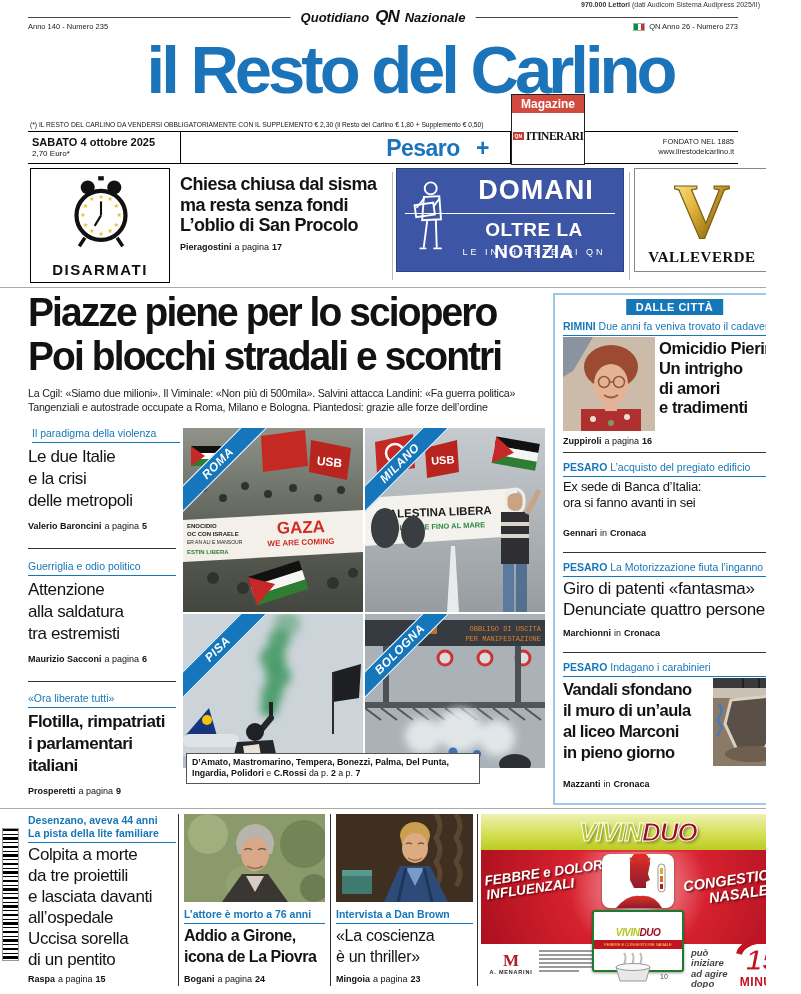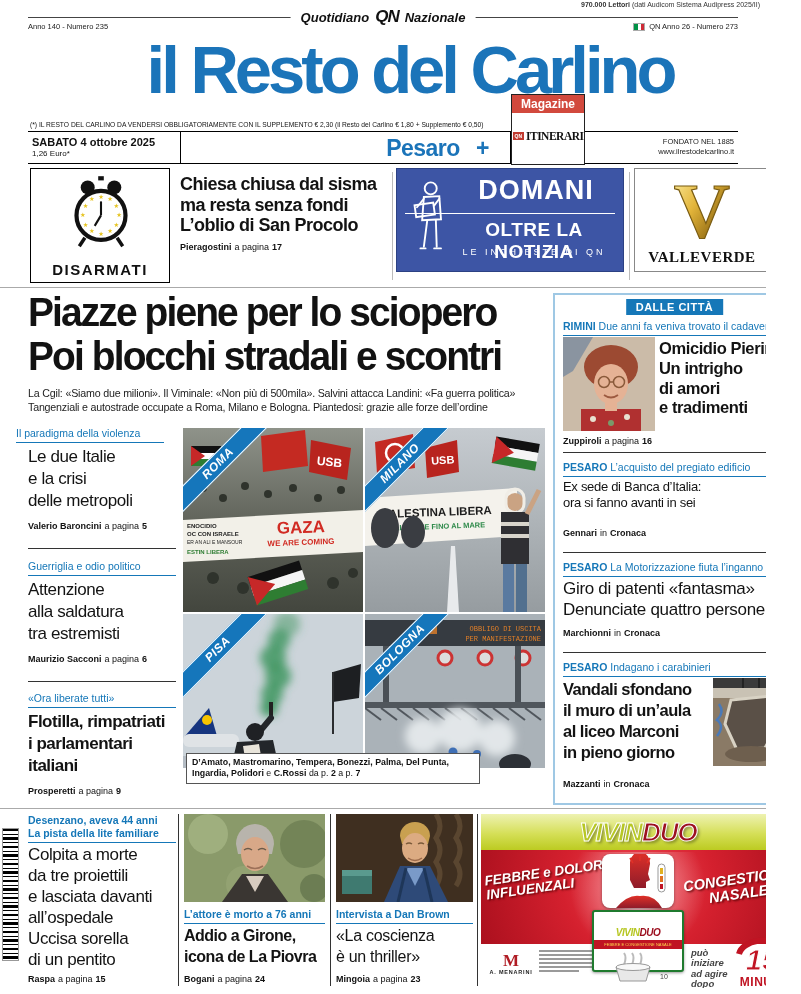--- a/index.html
+++ b/index.html
@@ -134,21 +134,21 @@
     </div>
   </div>
 
   <div class="abs legal" style="top:121px; left:30px; width:470px;">(*) IL RESTO DEL CARLINO DA VENDERSI OBBLIGATORIAMENTE CON IL SUPPLEMENTO € 2,30 (il Resto del Carlino € 1,80 + Supplemento € 0,50)</div>
 
   <div class="abs datebar" style="top:131px; left:28px; right:28px; height:33px;">
     <div class="vline" style="left:152px;"></div>
     <div class="vline" style="left:482px;"></div>
     <div class="abs dateblock" style="left:4px; top:4px;">
       <div>SABATO 4 ottobre 2025</div>
-      <div class="price">1,26 Euro*</div>
+      <div class="price">2,70 Euro*</div>
     </div>
     <div class="abs edition" style="left:330px; top:3px; width:130px; text-align:center;">Pesaro</div>
     <div class="abs edition" style="left:448px; top:3px;">+</div>
     <div class="abs founded" style="right:4px; top:5px;">
       <div>FONDATO NEL 1885</div>
       <div>www.ilrestodelcarlino.it</div>
     </div>
   </div>
 
   <div class="abs boxed" style="left:30px; top:168px; width:140px; height:115px;">
@@ -224,21 +224,21 @@
     <div class="abs valleverde-name" style="left:0; right:0; bottom:5px;">VALLEVERDE</div>
   </div>
 
   <div class="abs rule" style="top:287px; left:0; right:0;"></div>
 
   <div class="abs main-hl" style="left:28px; top:291px; width:545px;">Piazze piene per lo sciopero
 Poi blocchi stradali e scontri</div>
   <div class="abs deck" style="left:28px; top:386px; width:540px;">La Cgil: «Siamo due milioni». Il Viminale: «Non più di 500mila». Salvini attacca Landini: «Fa guerra politica»
 Tangenziali e autostrade occupate a Roma, Milano e Bologna. Piantedosi: grazie alle forze dell’ordine</div>
 
-  <div class="abs kicker" style="left:16px; top:427px; width:148px;">Il paradigma della violenza</div>
+  <div class="abs kicker" style="left:32px; top:427px; width:148px;">Il paradigma della violenza</div>
   <div class="abs hl" style="left:28px; top:446px; width:148px; font-size:17px; line-height:1.3;">Le due Italie
 e la crisi
 delle metropoli</div>
   <div class="abs byline" style="left:28px; top:521px;">
     <span class="b">Valerio Baroncini</span><span>a pagina</span><span class="b">5</span>
   </div>
   <div class="abs hdiv" style="left:28px; top:548px; width:148px;"></div>
 
   <div class="abs kicker" style="left:28px; top:560px; width:148px;">Guerriglia e odio politico</div>
   <div class="abs hl" style="left:28px; top:579px; width:148px; font-size:17px; line-height:1.3;">Attenzione

